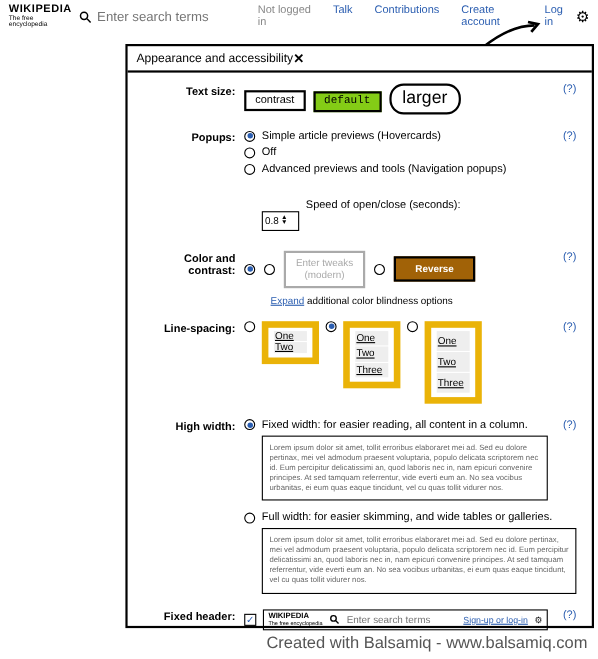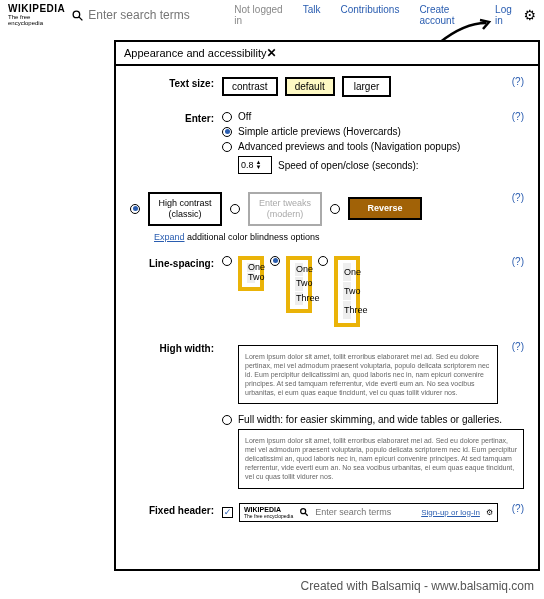--- a/index.html
+++ b/index.html
@@ -17,50 +17,50 @@
 .arrow-annot { position: absolute; top: 18px; right: 50px; width: 60px; height: 30px; }
 .panel { position: absolute; top: 40px; left: 114px; right: 4px; bottom: 28px; border: 2px solid #000; background: #fff; }
 .panel-title { border-bottom: 2px solid #000; padding: 4px 8px; font-size: 11px; display: flex; align-items: center; }
 .close-x { font-weight: bold; cursor: pointer; font-size: 12px; }
 .panel-body { padding: 10px 14px; overflow: hidden; }
 .row { display: flex; margin-bottom: 14px; position: relative; }
 .row-label { width: 92px; text-align: right; font-weight: bold; font-size: 10px; padding-right: 8px; padding-top: 2px; }
 .row-content { flex: 1; }
 .help { position: absolute; right: 0; top: 0; color: #2a5db0; font-size: 10px; cursor: pointer; }
 .btn { border: 2px solid #000; padding: 2px 8px; font-family: inherit; font-size: 10px; background: #fff; cursor: pointer; display: inline-block; margin-right: 4px; }
-.btn.sel { background: #fef9c3; }
-.btn.lg { font-size: 10px; padding: 3px 10px; }
+.btn.sel { background: #84cc16; font-family: Liberation Mono, monospace; }
+.btn.lg { font-size: 16px; padding: 3px 10px; border-radius: 13px; }
 .radio-row { display: flex; align-items: center; gap: 6px; margin-bottom: 4px; font-size: 10px; }
 .radio { width: 10px; height: 10px; border: 1.5px solid #000; border-radius: 50%; display: inline-flex; align-items: center; justify-content: center; flex-shrink: 0; }
 .radio.on::after { content: ""; width: 5px; height: 5px; background: #2a5db0; border-radius: 50%; }
-.stepper { border: 1.5px solid #000; width: 34px; height: 18px; display: inline-flex; align-items: center; padding: 0 2px; font-size: 9px; }
+.stepper { border: 1.5px solid #000; width: 34px; height: 18px; display: inline-flex; align-items: center; padding: 0 2px; font-size: 9px; margin-top: 29px; }
 .stepper-arrows { display: inline-flex; flex-direction: column; font-size: 6px; line-height: 5px; margin-left: 2px; }
 .color-opts { display: flex; align-items: center; gap: 8px; }
 .color-box { border: 2px solid #000; padding: 4px 6px; font-size: 9px; text-align: center; line-height: 1.2; width: 74px; cursor: pointer; }
 .color-box.muted { color: #aaa; border-color: #aaa; }
 .color-box.rev { background: #a16207; color: #fff; font-weight: bold; }
 .expand-link { font-size: 9px; margin-top: 6px; padding-left: 24px; }
 .expand-link .lnk { color: #2a5db0; text-decoration: underline; cursor: pointer; }
-.ls-box { border: 4px solid #eab308; padding: 3px 5px; font-size: 9px; width: 26px; display: inline-block; vertical-align: top; cursor: pointer; }
+.ls-box { border: 6px solid #eab308; padding: 3px 5px; font-size: 9px; width: 52px; display: inline-block; vertical-align: top; cursor: pointer; text-decoration: underline; }
 .ls-box div { background: #eee; margin-bottom: 1px; padding: 0 1px; }
 .ls-box.tight div { line-height: 1.1; }
 .ls-box.med div { line-height: 1.5; }
 .ls-box.loose div { line-height: 2; }
 .ls-wrap { display: flex; align-items: flex-start; gap: 6px; }
 .pw-text { font-size: 10px; }
 .lorem { border: 1.5px solid #000; padding: 6px; font-size: 7px; color: #666; margin-top: 4px; line-height: 1.3; }
 .lorem.narrow { width: 260px; }
 .lorem.wide { width: 100%; }
 .checkbox { width: 11px; height: 11px; border: 1.5px solid #000; display: inline-flex; align-items: center; justify-content: center; font-size: 9px; color: #2a5db0; cursor: pointer; }
 .fixed-hdr-prev { border: 1.5px solid #000; display: inline-flex; align-items: center; gap: 6px; padding: 2px 4px; font-size: 8px; margin-left: 6px; }
 .fixed-hdr-prev .plogo .m { font-weight: bold; font-size: 7px; }
 .fixed-hdr-prev .plogo .s { font-size: 5px; }
 .fixed-hdr-prev input { border: none; font-family: inherit; font-size: 9px; width: 100px; color: #888; }
 .fixed-hdr-prev .signin { color: #2a5db0; text-decoration: underline; }
-.footer { position: absolute; bottom: 6px; right: 10px; font-size: 12px; color: #555; }
+.footer { position: absolute; bottom: 6px; right: 10px; font-size: 15px; color: #555; }
 svg.sicon { width: 13px; height: 13px; }
 </style>
 </head>
 <body>
 
 <div class="top-bar">
   <div class="logo">
     <div class="main">WIKIPEDIA</div>
     <div class="sub">The free encyclopedia</div>
   </div>
@@ -97,53 +97,50 @@
       <div class="row-label">Text size:</div>
       <div class="row-content">
         <span class="btn">contrast</span>
         <span class="btn sel">default</span>
         <span class="btn lg">larger</span>
       </div>
       <span class="help">(?)</span>
     </div>
 
     <div class="row">
-      <div class="row-label">Enter:</div>
-      <div class="row-content">
+      <div class="row-label">Popups:</div>
+      <div class="row-content">
+        <div class="radio-row">
+            <span class="radio on"></span>
+            <span>Simple article previews (Hovercards)</span>
+          </div>
         <div class="radio-row">
             <span class="radio"></span>
             <span>Off</span>
-          </div>
-        <div class="radio-row">
-            <span class="radio on"></span>
-            <span>Simple article previews (Hovercards)</span>
           </div>
         <div class="radio-row">
             <span class="radio"></span>
             <span>Advanced previews and tools (Navigation popups)</span>
           </div>
         <div class="radio-row" style="margin-left:16px">
           <span class="stepper">
               <span>0.8</span>
               <span class="stepper-arrows">▲<br>▼</span>
             </span>
           <span>Speed of open/close (seconds):</span>
         </div>
       </div>
       <span class="help">(?)</span>
     </div>
 
     <div class="row">
+      <div class="row-label">Color and contrast:</div>
       <div class="row-content">
         <div class="color-opts">
           <span class="radio on"></span>
-          <div class="color-box">
-              <div>High contrast</div>
-              <div>(classic)</div>
-            </div>
           <span class="radio"></span>
           <div class="color-box muted">
               <div>Enter tweaks</div>
               <div>(modern)</div>
             </div>
           <span class="radio"></span>
           <div class="color-box rev">
               <div>Reverse</div>
             </div>
         </div>
@@ -174,20 +171,24 @@
               <div>Three</div>
             </div>
         </div>
       </div>
       <span class="help">(?)</span>
     </div>
 
     <div class="row">
       <div class="row-label">High width:</div>
       <div class="row-content">
+        <div class="radio-row">
+            <span class="radio on"></span>
+            <span class="pw-text">Fixed width: for easier reading, all content in a column.</span>
+          </div>
         <div class="lorem narrow" style="margin-left:16px">Lorem ipsum dolor sit amet, tollit erroribus elaboraret mei ad. Sed eu dolore pertinax, mei vel admodum praesent voluptaria, populo delicata scriptorem nec id. Eum percipitur delicatissimi an, quod laboris nec in, nam epicuri convenire principes. At sed tamquam referrentur, vide everti eum an. No sea vocibus urbanitas, ei eum quas eaque tincidunt, vel cu quas tollit vidurer nos.</div>
         <div class="radio-row" style="margin-top:10px">
             <span class="radio"></span>
             <span class="pw-text">Full width: for easier skimming, and wide tables or galleries.</span>
           </div>
         <div class="lorem wide" style="margin-left:16px;width:calc(100% - 16px)">Lorem ipsum dolor sit amet, tollit erroribus elaboraret mei ad. Sed eu dolore pertinax, mei vel admodum praesent voluptaria, populo delicata scriptorem nec id. Eum percipitur delicatissimi an, quod laboris nec in, nam epicuri convenire principes. At sed tamquam referrentur, vide everti eum an. No sea vocibus urbanitas, ei eum quas eaque tincidunt, vel cu quas tollit vidurer nos.</div>
       </div>
       <span class="help">(?)</span>
     </div>
 

